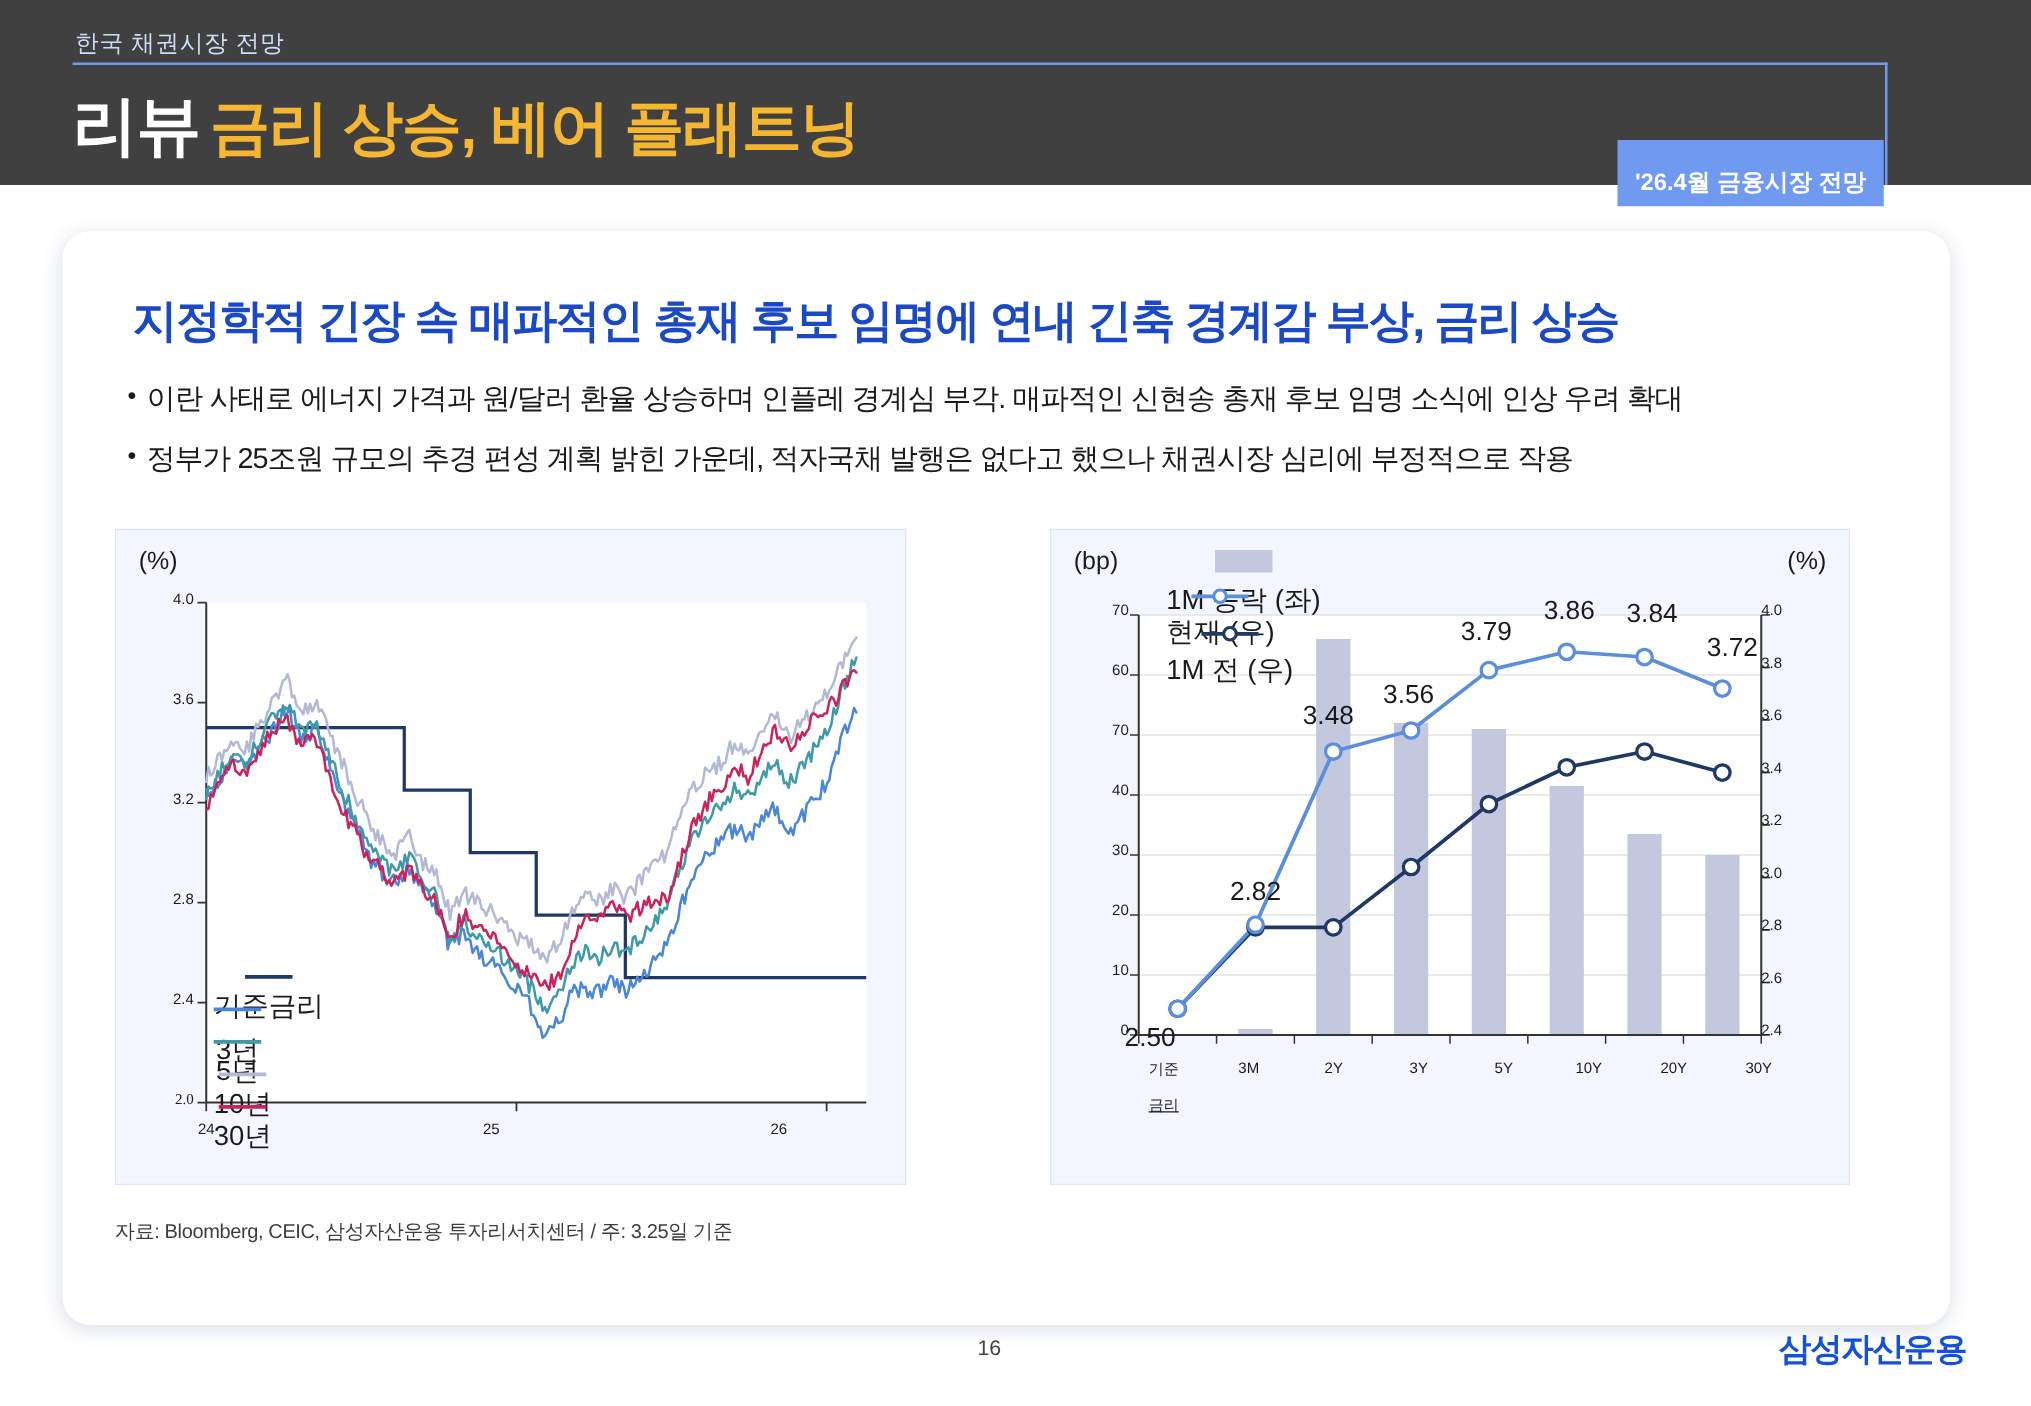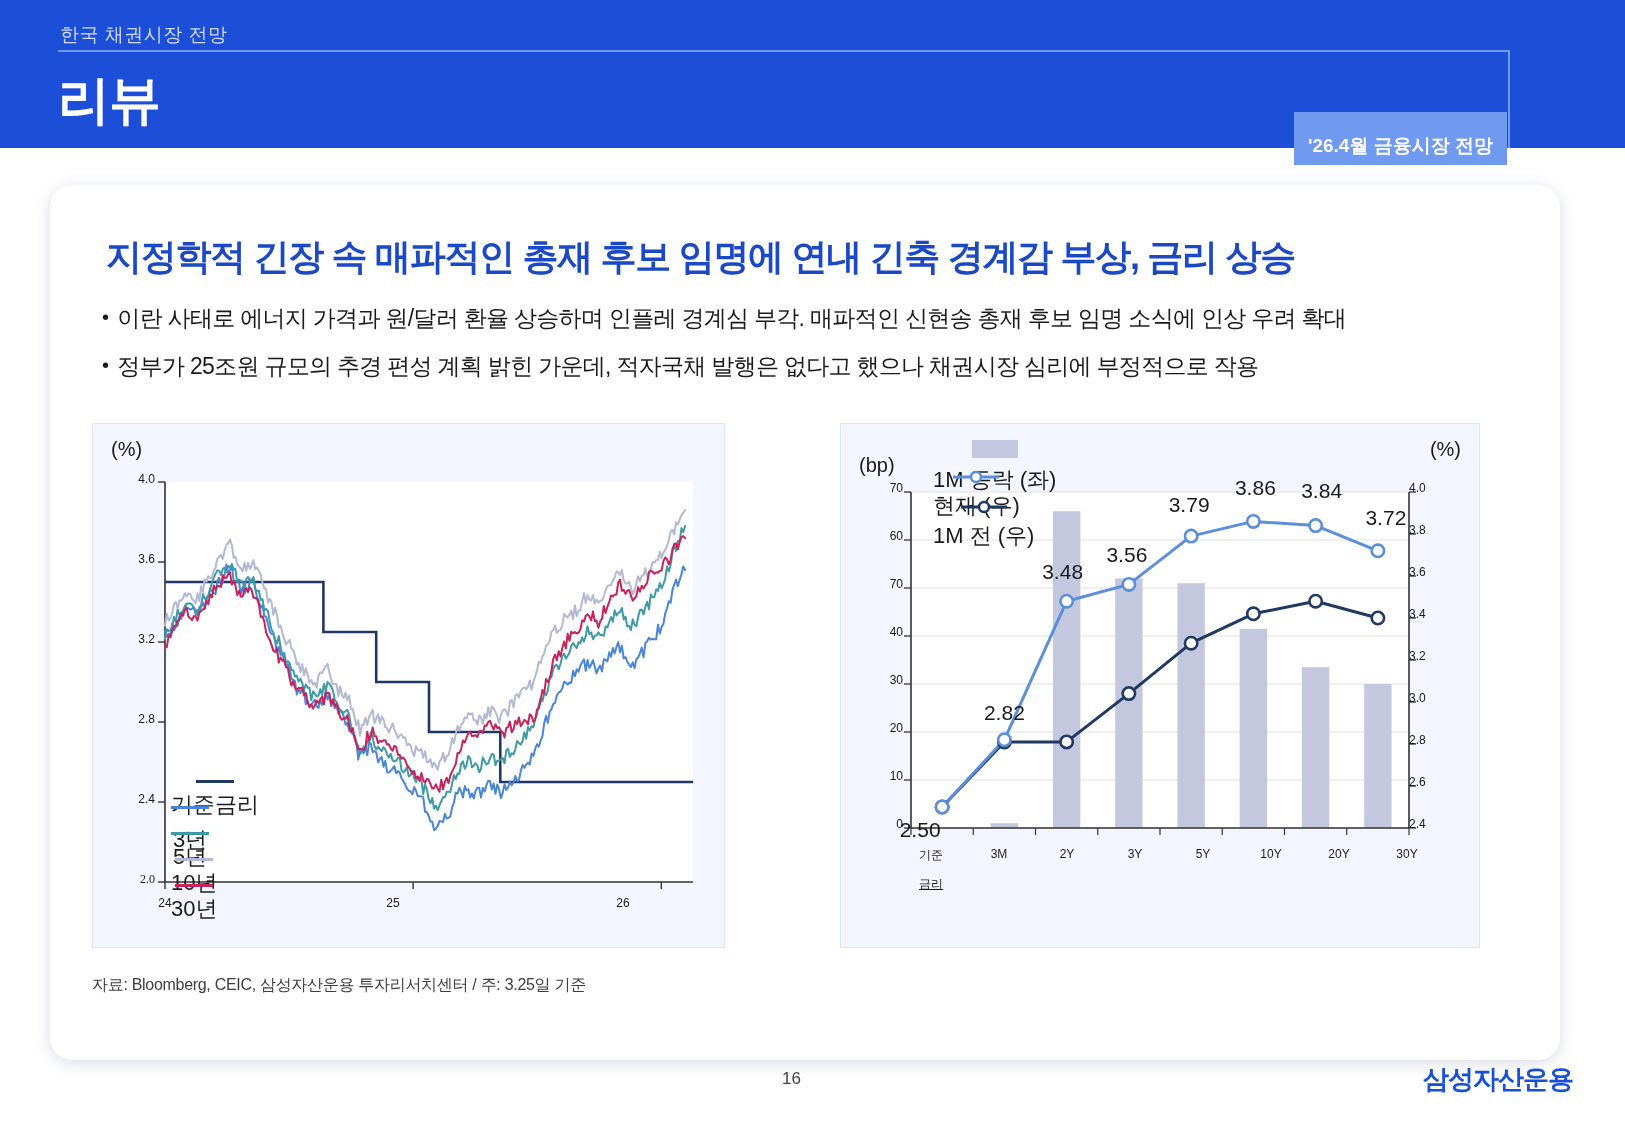--- a/index.html
+++ b/index.html
@@ -7,21 +7,21 @@
   html, body {
     width: 1625px; height: 1125px;
     font-family: "Liberation Sans", "DejaVu Sans", sans-serif;
     background: #ffffff; overflow: hidden;
   }
   .slide { position: relative; width: 1625px; height: 1125px; background: #fff; }
 
   
   .header {
     position: absolute; left: 0; top: 0; width: 1625px; height: 148px;
-    background: #1d4ed8;
+    background: #404040;
   }
   .breadcrumb {
     position: absolute; left: 60px; top: 22px;
     font-size: 19px; color: #cfdcf7; letter-spacing: .5px; white-space: nowrap;
   }
   .header-rule {
     position: absolute; left: 58px; top: 50px; width: 1452px; height: 2px;
     background: #6f9af0;
   }
   .header-rule-right {
@@ -101,20 +101,21 @@
 <body>
 
 <div class="slide">
 
   <div class="header">
     <div class="breadcrumb">한국 채권시장 전망</div>
     <div class="header-rule"></div>
     <div class="header-rule-right"></div>
     <div class="title-wrap">
       <span class="title-kind">리뷰</span>
+      <span class="title-main">금리 상승, 베어 플래트닝</span>
     </div>
     <div class="issue-badge">'26.4월 금융시장 전망</div>
   </div>
 
   <div class="card">
 
     <div class="headline">지정학적 긴장 속 매파적인 총재 후보 임명에 연내 긴축 경계감 부상, 금리 상승</div>
 
     <div class="bullets">
       <div class="bullet">
@@ -177,21 +178,21 @@
         <span class="lg-line" style="background:#b3b9d4;"></span>
         <span>10년</span>
       </div>
       <div class="legend-row" style="left:78px; top:460px;">
         <span class="lg-line" style="background:#c9235c;"></span>
         <span>30년</span>
       </div>
     </div>
 
     <div class="panel panel-right">
-      <div class="axis-unit" style="left:18px; top:14px;margin-top:16px;">(bp)</div>
+      <div class="axis-unit" style="left:18px; top:14px;">(bp)</div>
       <div class="axis-unit" style="right:18px; top:14px;">(%)</div>
 
       <div class="tick-label" style="left:0px; top:57px;  width:62px;">70</div>
       <div class="tick-label" style="left:0px; top:105px; width:62px;">60</div>
       <div class="tick-label" style="left:0px; top:153px; width:62px;">70</div>
       <div class="tick-label" style="left:0px; top:201px; width:62px;">40</div>
       <div class="tick-label" style="left:0px; top:249px; width:62px;">30</div>
       <div class="tick-label" style="left:0px; top:297px; width:62px;">20</div>
       <div class="tick-label" style="left:0px; top:345px; width:62px;">10</div>
       <div class="tick-label" style="left:0px; top:393px; width:62px;">0</div>

